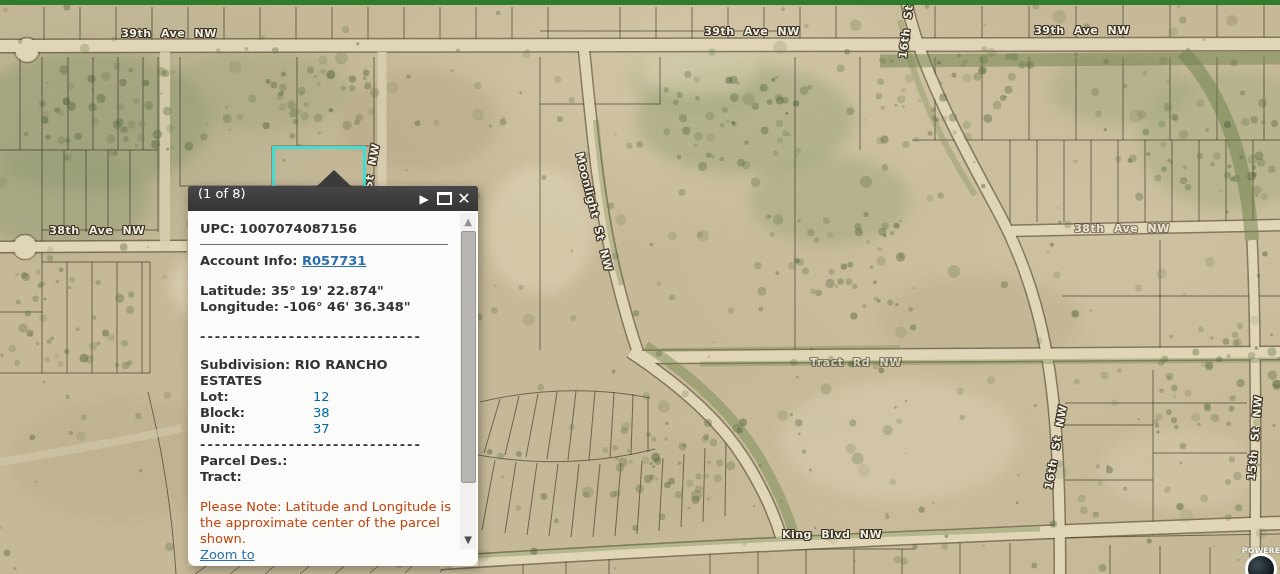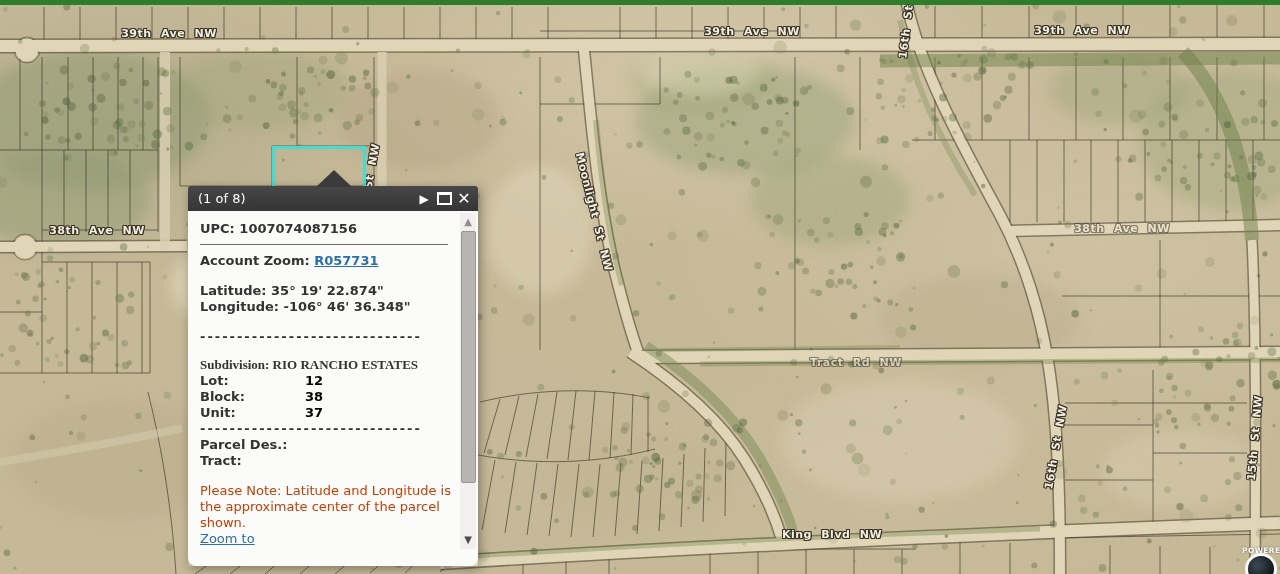--- a/index.html
+++ b/index.html
@@ -23,38 +23,38 @@
   
   #parcel-highlight{position:absolute;left:272px;top:146px;width:88px;height:40px;
      border:3px solid #45ddd2;}
   
   #popup{position:absolute;left:188px;top:186px;width:290px;height:380px;z-index:5;
      box-shadow:2px 3px 10px rgba(0,0,0,.35);}
   #popup-pointer{position:absolute;left:128px;top:-16px;width:0;height:0;z-index:4;
      border-left:18px solid transparent;border-right:18px solid transparent;
      border-bottom:17px solid #3b3b3b;}
   .pp-header{position:relative;height:25px;background:linear-gradient(#474747,#353535);
-     border-radius:3px 3px 0 0;color:#fff;display:flex;align-items:center;}
+     border-radius:3px 3px 0 0;color:#fff;display:flex;align-items:flex-start;}
   .pp-title{font:13px "DejaVu Sans",sans-serif;color:#fff;padding-left:10px;flex:1;}
   .pp-btn{color:#fff;cursor:pointer;display:flex;align-items:center;justify-content:center;
      width:20px;height:25px;font-size:12px;}
   .pp-max-box{width:11px;height:8px;border:2px solid #fff;border-top-width:3px;}
   .pp-close{font-size:16px;font-weight:bold;margin-right:4px;}
   .pp-bodywrap{position:relative;height:355px;background:#fbfbf9;border-radius:0 0 8px 8px;overflow:hidden;}
   .pp-body{position:absolute;left:0;top:0;right:0;bottom:0;padding:10px 30px 13px 12px;
      font:13px/16px "DejaVu Sans",sans-serif;color:#3c3c3c;}
   .b{font-weight:bold;color:#333;}
   .pp-hr{border:none;border-top:1px solid #6b6b6b;margin:7px 0 8px 0;}
   .gap14{height:14px;}
   .dashes{letter-spacing:2px;margin:14px 0 12px 0;white-space:nowrap;overflow:hidden;}
   .dashes2{letter-spacing:2px;margin:0 0 0 0;white-space:nowrap;overflow:hidden;}
-  .pp-sub{width:228px;font-family:Liberation Serif, serif;}
-  .pp-row{display:flex;}
+  .pp-sub{width:228px;}
+  .pp-row{display:flex;gap:8px;}
   .pp-row .lbl{width:105px;font-weight:bold;color:#333;}
-  .pp-row .val{font-weight:bold;color:#000000;}
+  .pp-row .val{font-weight:normal;color:#0369a1;}
   .pp-note{margin-top:14px;width:256px;color:#c2410c;}
   a.pp-link{color:#2a6fad;text-decoration:underline;cursor:pointer;margin-top:40px;}
   
   .pp-scroll{position:absolute;right:2px;top:2px;width:16px;height:336px;background:#f1f0ee;}
   .pp-up{position:absolute;top:2px;left:0;width:16px;height:14px;color:#8f8f8f;font-size:10px;
      text-align:center;line-height:14px;cursor:pointer;}
   .pp-thumb{position:absolute;top:18px;left:1px;width:13px;height:250px;background:#b7b5b2;
      border:1px solid #98968f;border-radius:2px;cursor:pointer;}
   .pp-down{position:absolute;bottom:2px;left:0;width:16px;height:14px;color:#4d4d4d;font-size:10px;
      text-align:center;line-height:14px;cursor:pointer;}
@@ -935,21 +935,21 @@
         <span class="pp-max-box"></span>
       </span>
       <span class="pp-btn pp-close">
         <span>✕</span>
       </span>
     </div>
     <div class="pp-bodywrap">
       <div class="pp-body">
         <div class="b">UPC: 1007074087156</div>
         <hr class="pp-hr">
-        <div class="b"><span>Account Zoom: </span><a class="pp-link">R057731</a></div>
+        <div class="b"><span>Account Info: </span><a class="pp-link">R057731</a></div>
         <div class="gap14"></div>
         <div class="b">Latitude: 35° 19' 22.874"</div>
         <div class="b">Longitude: -106° 46' 36.348"</div>
         <div class="b dashes">------------------------------</div>
         <div class="b pp-sub">Subdivision: RIO RANCHO ESTATES</div>
         <div class="pp-row">
           <span class="lbl">Lot:</span>
             <span class="val">12</span>
         </div>
         <div class="pp-row">

